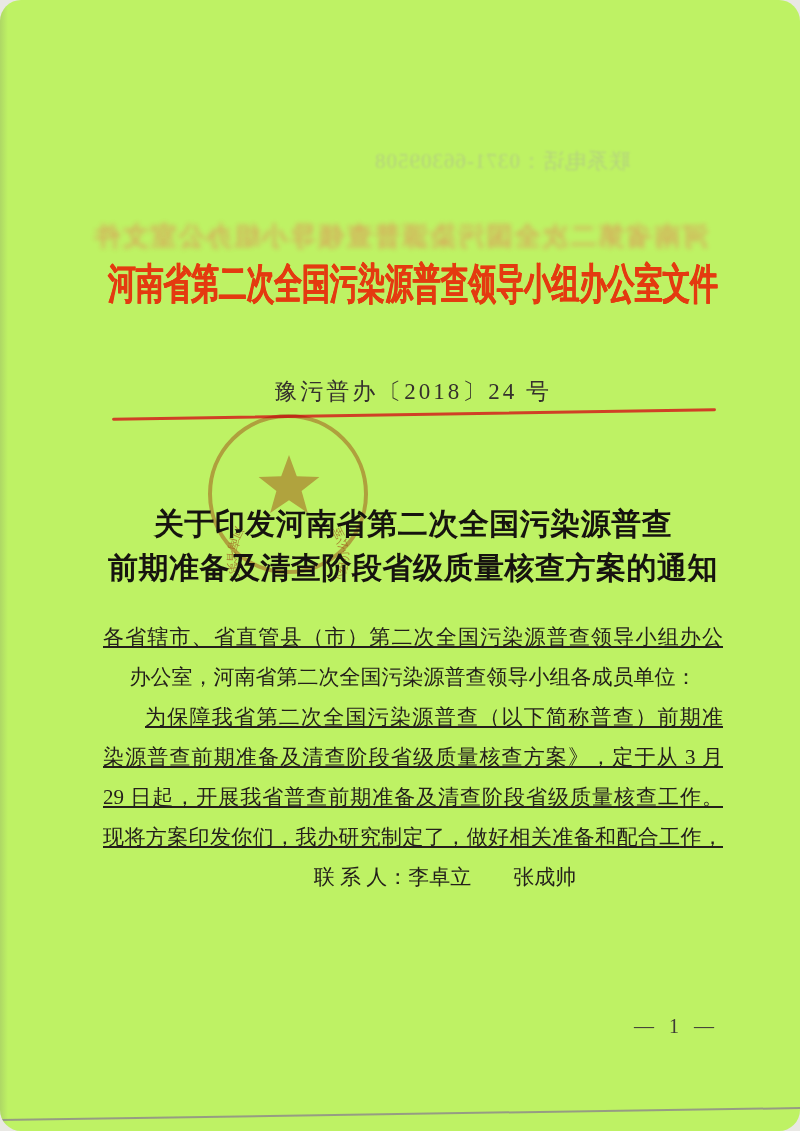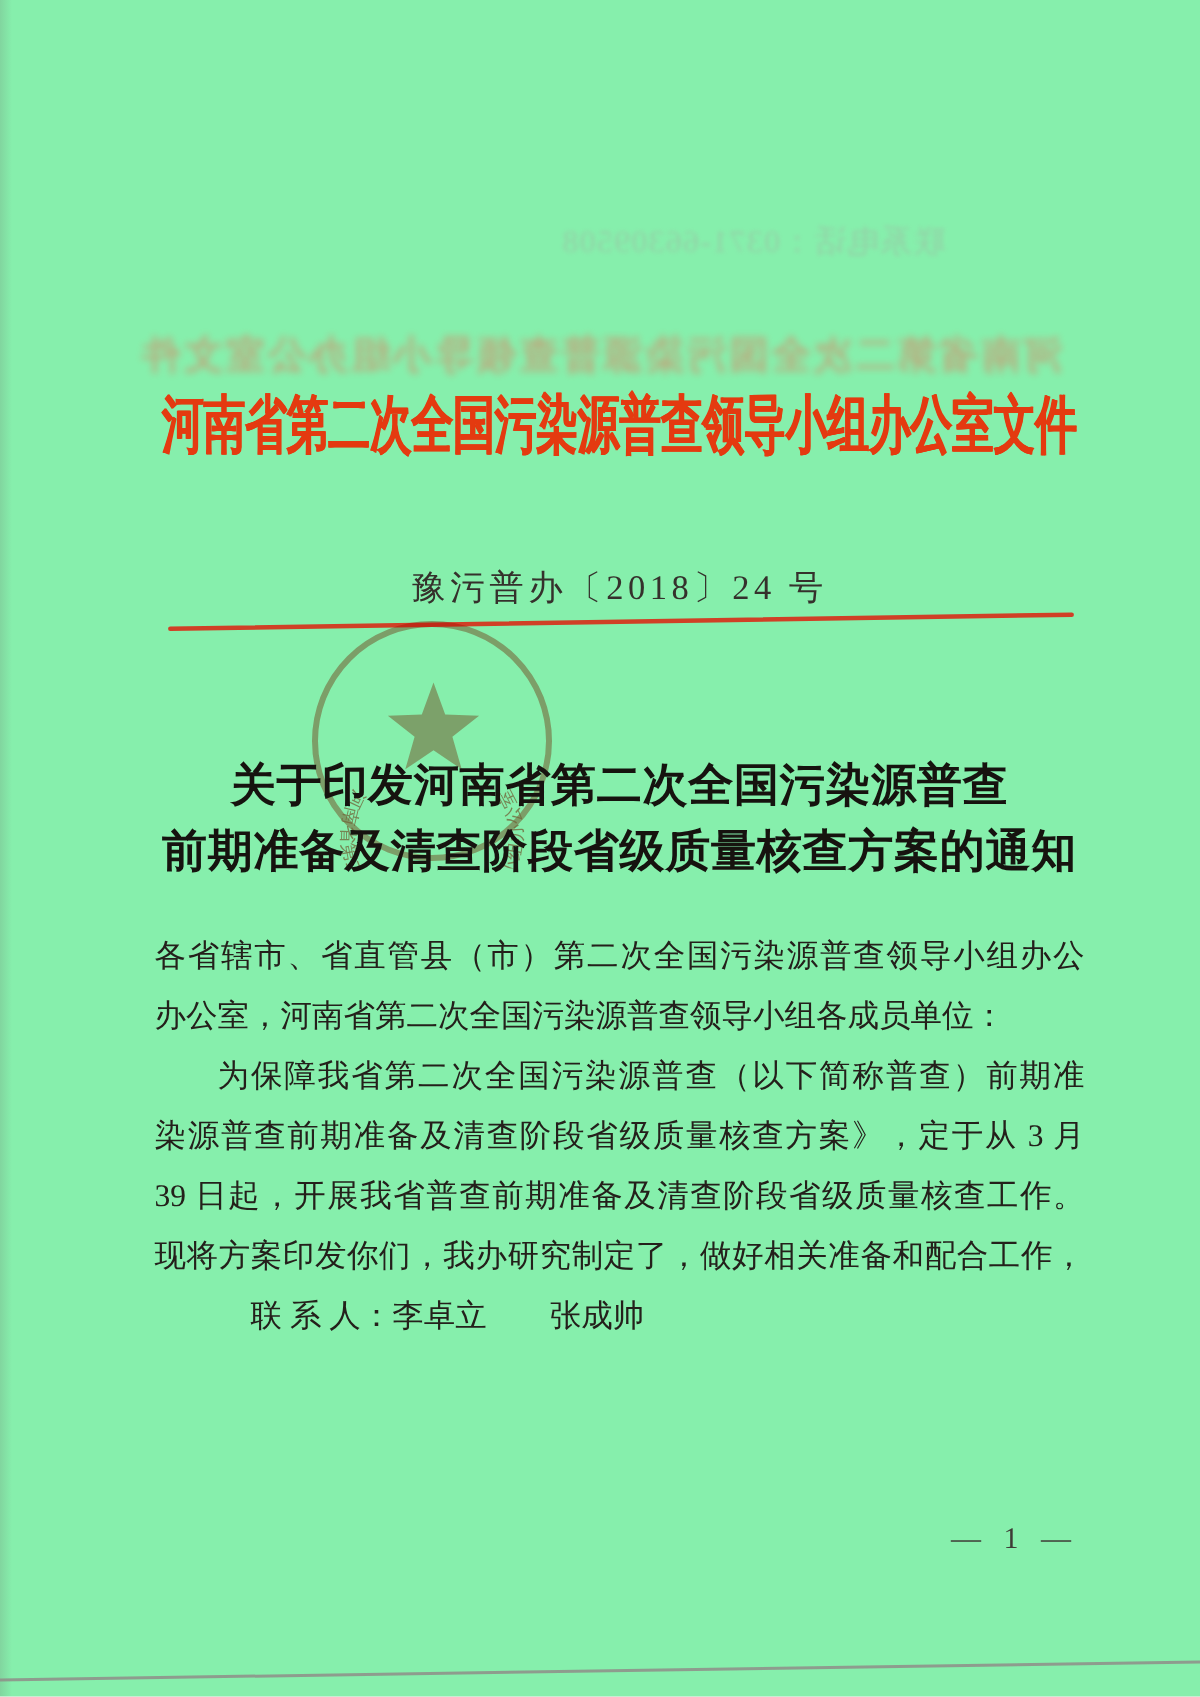--- a/index.html
+++ b/index.html
@@ -4,22 +4,23 @@
 <style>
   html, body {
     margin: 0; padding: 0;
     width: 800px; height: 1131px;
     background: #e9e8e4;
     font-family: "Liberation Serif", "DejaVu Serif", serif;
   }
   .page {
     position: relative;
     width: 800px; height: 1131px;
-    background: #86efac;
+    background: #bef264;
     overflow: hidden;
+    border-radius: 21px;
   }
   
   .left-edge {
     position: absolute; left: 0; top: 0;
     width: 8px; height: 100%;
     background: linear-gradient(90deg, rgba(110,110,105,0.20), rgba(0,0,0,0));
   }
   .bottom-scan-line {
     position: absolute; left: -8px; top: 1113px;
     width: 816px; height: 2px;
@@ -84,25 +85,27 @@
     letter-spacing: 0.5px;
   }
   
   .body-text {
     position: absolute; top: 617px; left: 103px; width: 620px;
     font-size: 21px; color: #24201b;
   }
   .line {
     height: 40px; line-height: 40px;
     white-space: nowrap;
+    text-align: center;
   }
   .line.j {
     text-align: justify;
     text-align-last: justify;
     white-space: normal;
+    text-decoration: underline;
   }
   .line.ind { padding-left: 42px; }
   .line.ind2 { padding-left: 64px; }
   .page-num {
     position: absolute; top: 1015px; left: 634px;
     font-size: 20px; color: #3e3b36;
     letter-spacing: 5px;
     white-space: nowrap;
   }
 </style>
@@ -138,21 +141,21 @@
   <div class="main-title">
     <div>关于印发河南省第二次全国污染源普查</div>
     <div>前期准备及清查阶段省级质量核查方案的通知</div>
   </div>
 
   <div class="body-text">
     <div class="line j">各省辖市、省直管县（市）第二次全国污染源普查领导小组办公</div>
     <div class="line">办公室，河南省第二次全国污染源普查领导小组各成员单位：</div>
     <div class="line j ind">为保障我省第二次全国污染源普查（以下简称普查）前期准</div>
     <div class="line j">染源普查前期准备及清查阶段省级质量核查方案》，定于从 3 月</div>
-    <div class="line j">39 日起，开展我省普查前期准备及清查阶段省级质量核查工作。</div>
+    <div class="line j">29 日起，开展我省普查前期准备及清查阶段省级质量核查工作。</div>
     <div class="line j">现将方案印发你们，我办研究制定了，做好相关准备和配合工作，</div>
     <div class="line ind2">联 系 人：李卓立　　张成帅</div>
   </div>
 
   <div class="page-num">— 1 —</div>
 
   <div class="bottom-scan-line"></div>
 
 </div>
 

